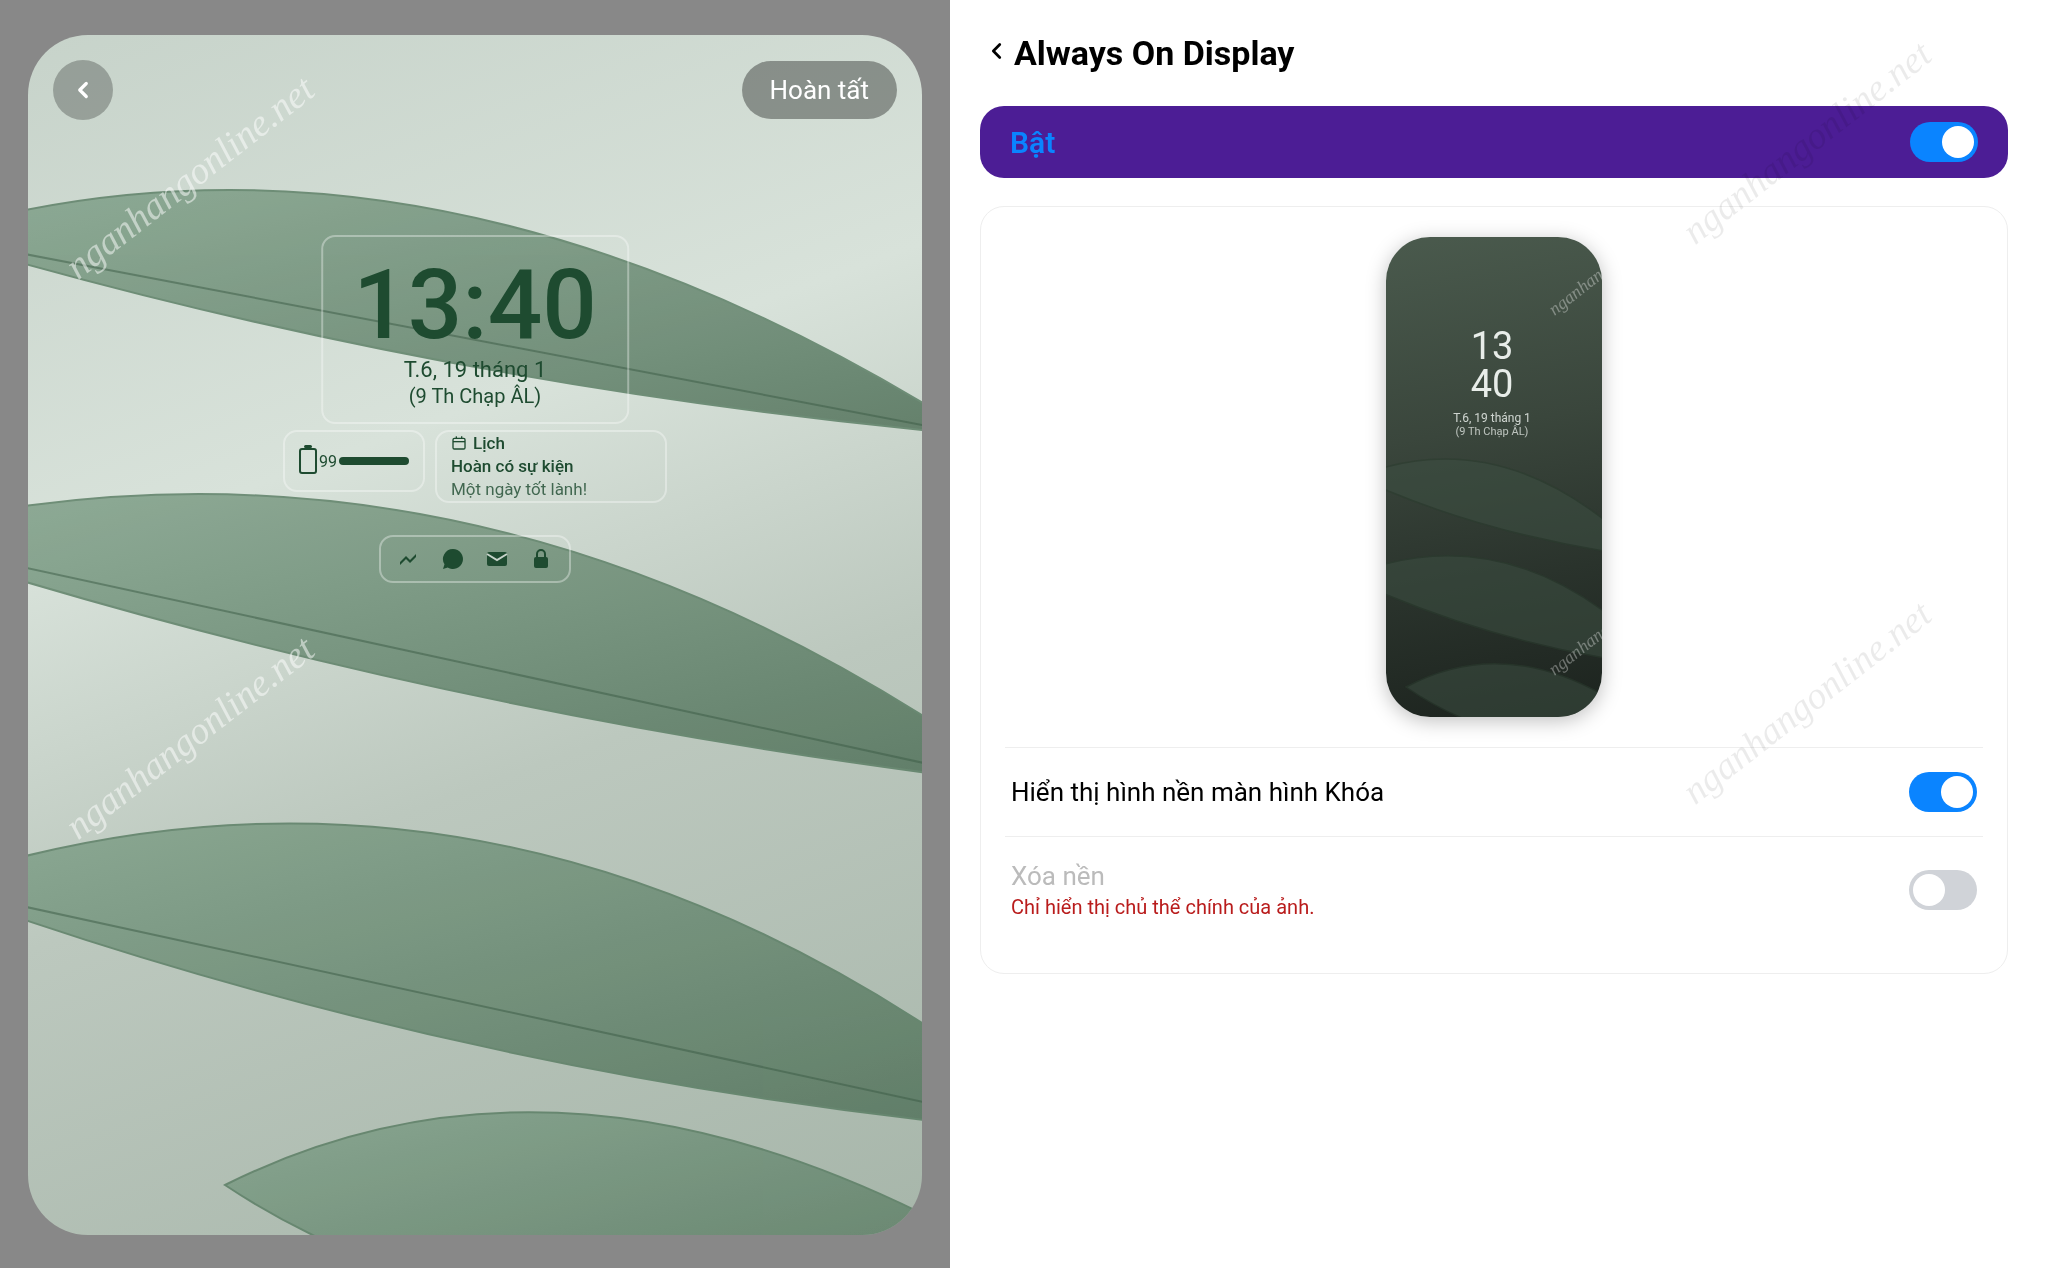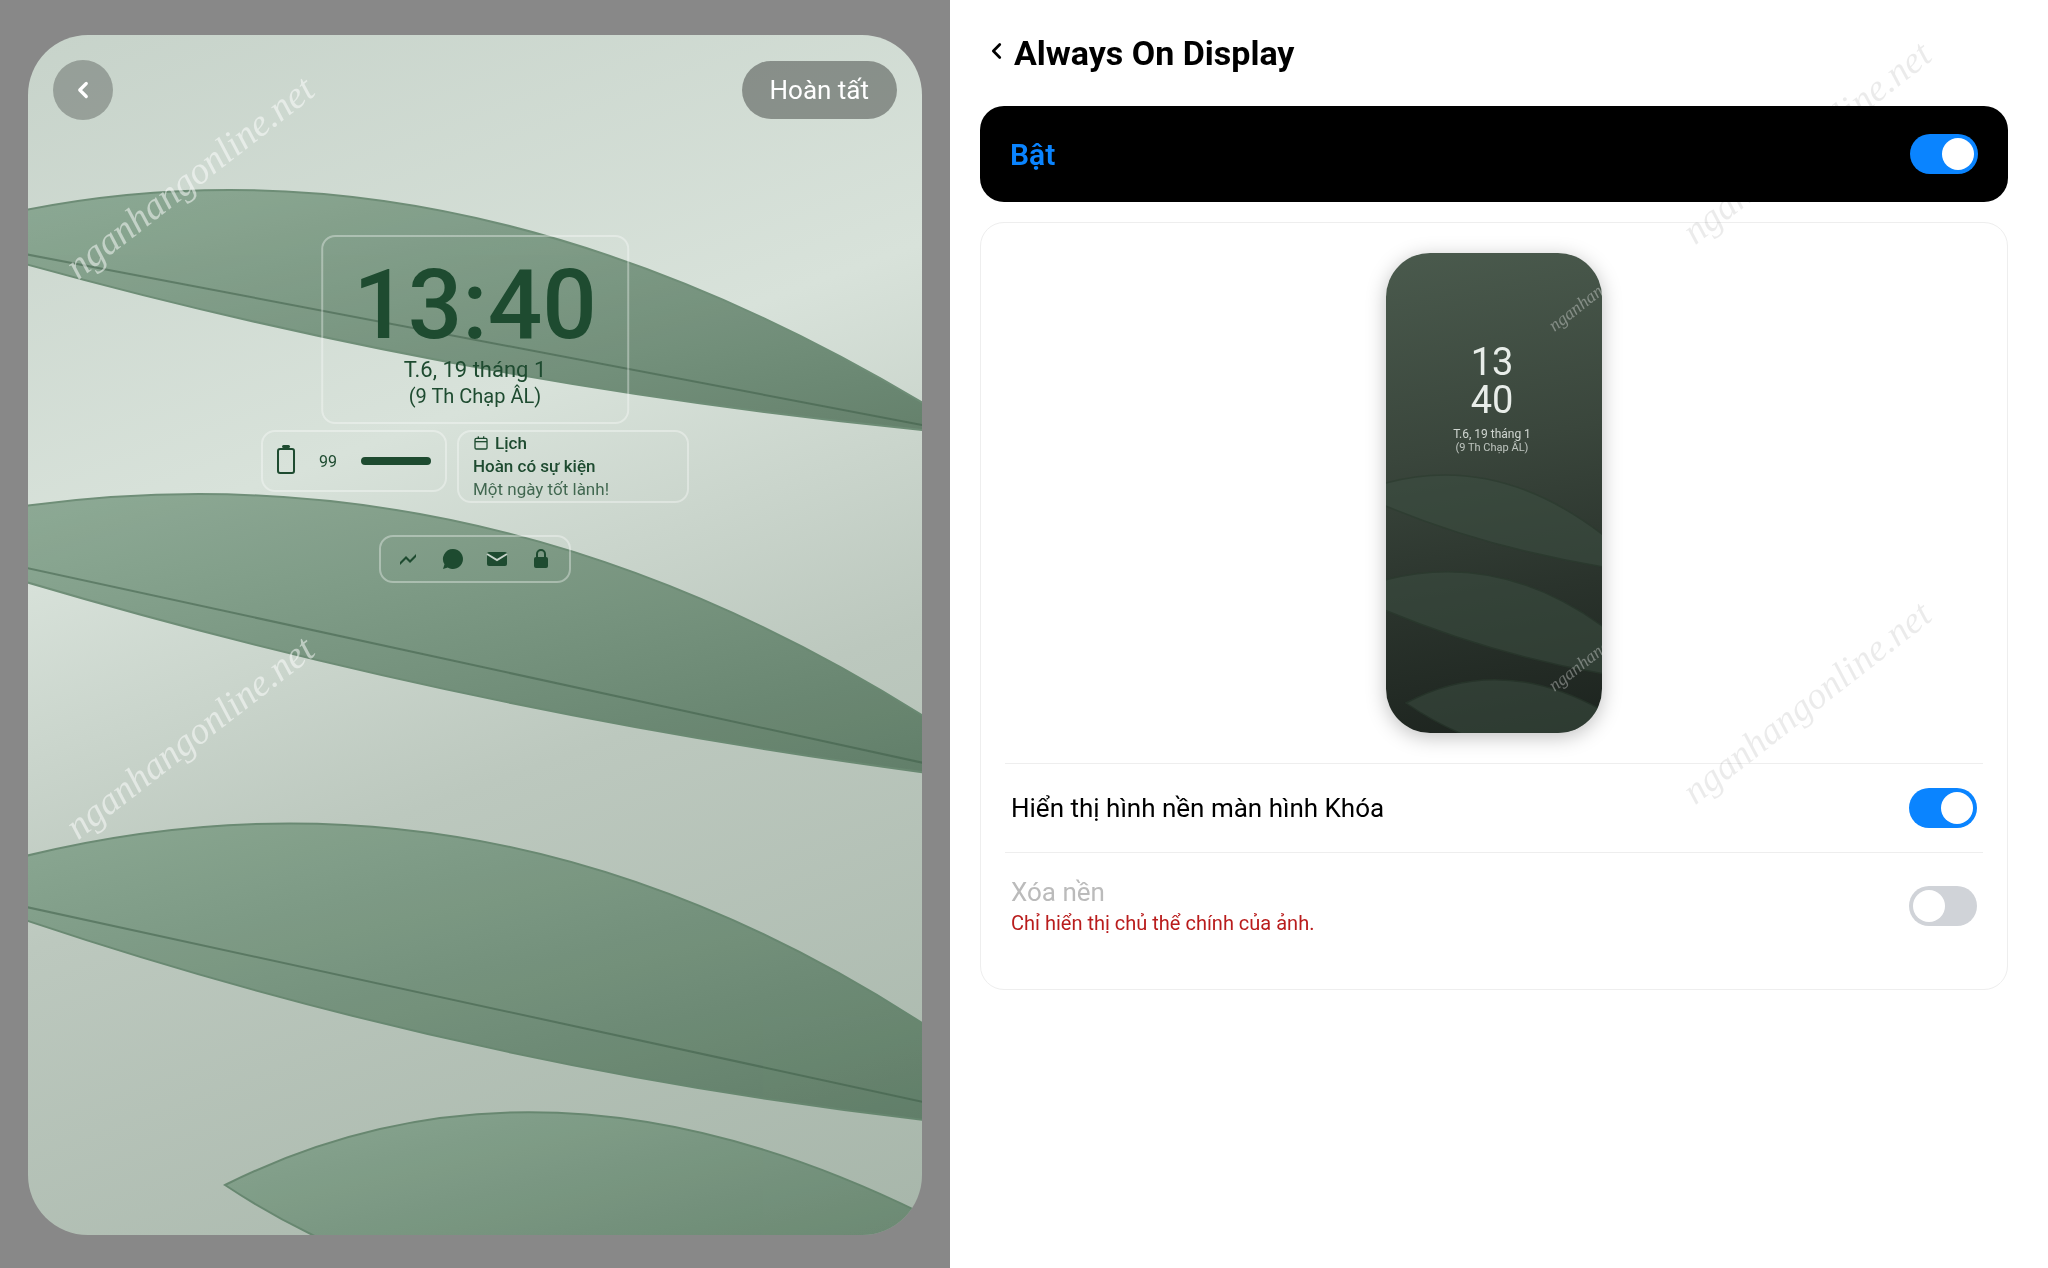--- a/index.html
+++ b/index.html
@@ -11,35 +11,35 @@
 .leaf svg{width:100%;height:100%}
 .hdr{position:absolute;top:25px;left:25px;right:25px;display:flex;justify-content:space-between;align-items:center;z-index:3}
 .back-btn{width:60px;height:60px;border-radius:50%;background:rgba(0,0,0,.25);display:flex;align-items:center;justify-content:center;cursor:pointer}
 .done-btn{padding:14px 28px;border-radius:30px;background:rgba(0,0,0,.35);color:#fff;font-size:26px;cursor:pointer}
 .clock-box{position:absolute;top:200px;left:50%;transform:translateX(-50%);border:2px solid rgba(255,255,255,.35);border-radius:14px;padding:20px 30px 14px;text-align:center;z-index:3}
 .time{font-size:96px;font-weight:500;color:#1e4b30;line-height:1}
 .date{font-size:22px;color:#1e4b30;margin-top:4px}
 .lunar{font-size:20px;color:#1e4b30;margin-top:2px}
 .widgets{position:absolute;top:395px;left:50%;transform:translateX(-50%);display:flex;gap:10px;z-index:3}
 .wbox{border:2px solid rgba(255,255,255,.35);border-radius:14px;padding:0 14px;color:#1e4b30}
-.wleft{display:flex;align-items:center;gap:24px;height:58px}
+.wleft{display:flex;align-items:center;gap:2px;height:58px}
 .bat-ico{width:14px;height:22px;border:2px solid #1e4b30;border-radius:3px;position:relative}
 .bat-ico::before{content:"";position:absolute;top:-5px;left:3px;right:3px;height:3px;background:#1e4b30;border-radius:2px}
 .bar{width:70px;height:8px;background:#1e4b30;border-radius:4px}
 .wright{width:200px;font-size:17px;line-height:1.35}
 .cal-line{display:flex;align-items:center;gap:6px;font-weight:500}
 .icons-row{position:absolute;top:500px;left:50%;transform:translateX(-50%);border:2px solid rgba(255,255,255,.35);border-radius:14px;padding:10px 16px;display:flex;gap:20px;z-index:3}
 .icons-row .ic{width:24px;height:24px;color:#1e4b30}
 .wm{position:absolute;font-size:38px;color:rgba(255,255,255,.5);font-style:italic;transform:rotate(-38deg);z-index:2;pointer-events:none;font-family:cursive}
 .wm1{top:120px;left:10px}
 .wm2{top:680px;left:10px}
 
 .r-hdr{display:flex;align-items:center;margin-bottom:30px}
 .r-title{font-size:34px;font-weight:700}
-.card{background:#000000;border-radius:24px;padding:28px 30px;display:flex;justify-content:space-between;align-items:center;margin-bottom:20px}
+.card{background:#4c1d95;border-radius:24px;padding:16px 30px;display:flex;justify-content:space-between;align-items:center;margin-bottom:28px}
 .on-label{font-size:30px;font-weight:600;color:#0a84ff}
 .toggle{width:68px;height:40px;border-radius:20px;background:#0a84ff;position:relative;cursor:pointer}
 .toggle::after{content:"";position:absolute;top:4px;right:4px;width:32px;height:32px;background:#fff;border-radius:50%}
 .toggle.off{background:#d0d3d8}
 .toggle.off::after{right:auto;left:4px}
 
 .aod-wrap{background:#fff;border:1px solid #eee;border-radius:24px;padding:30px;display:flex;flex-direction:column;align-items:center}
 .aod{width:216px;height:480px;border-radius:44px;overflow:hidden;position:relative;background:linear-gradient(170deg,#4a5a4d 0%,#3a463c 40%,#2a332c 70%,#1c231e 100%);box-shadow:0 4px 20px rgba(0,0,0,.25)}
 .aod-leaf{position:absolute;inset:0;opacity:.6}
 .aod-time{position:absolute;top:90px;left:0;right:4px;text-align:center;color:#e8ede9;z-index:2}

